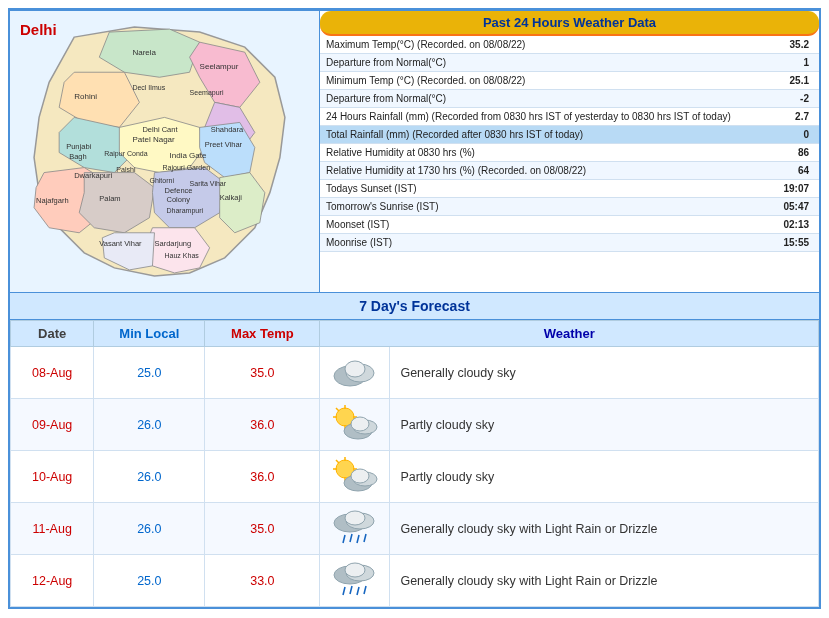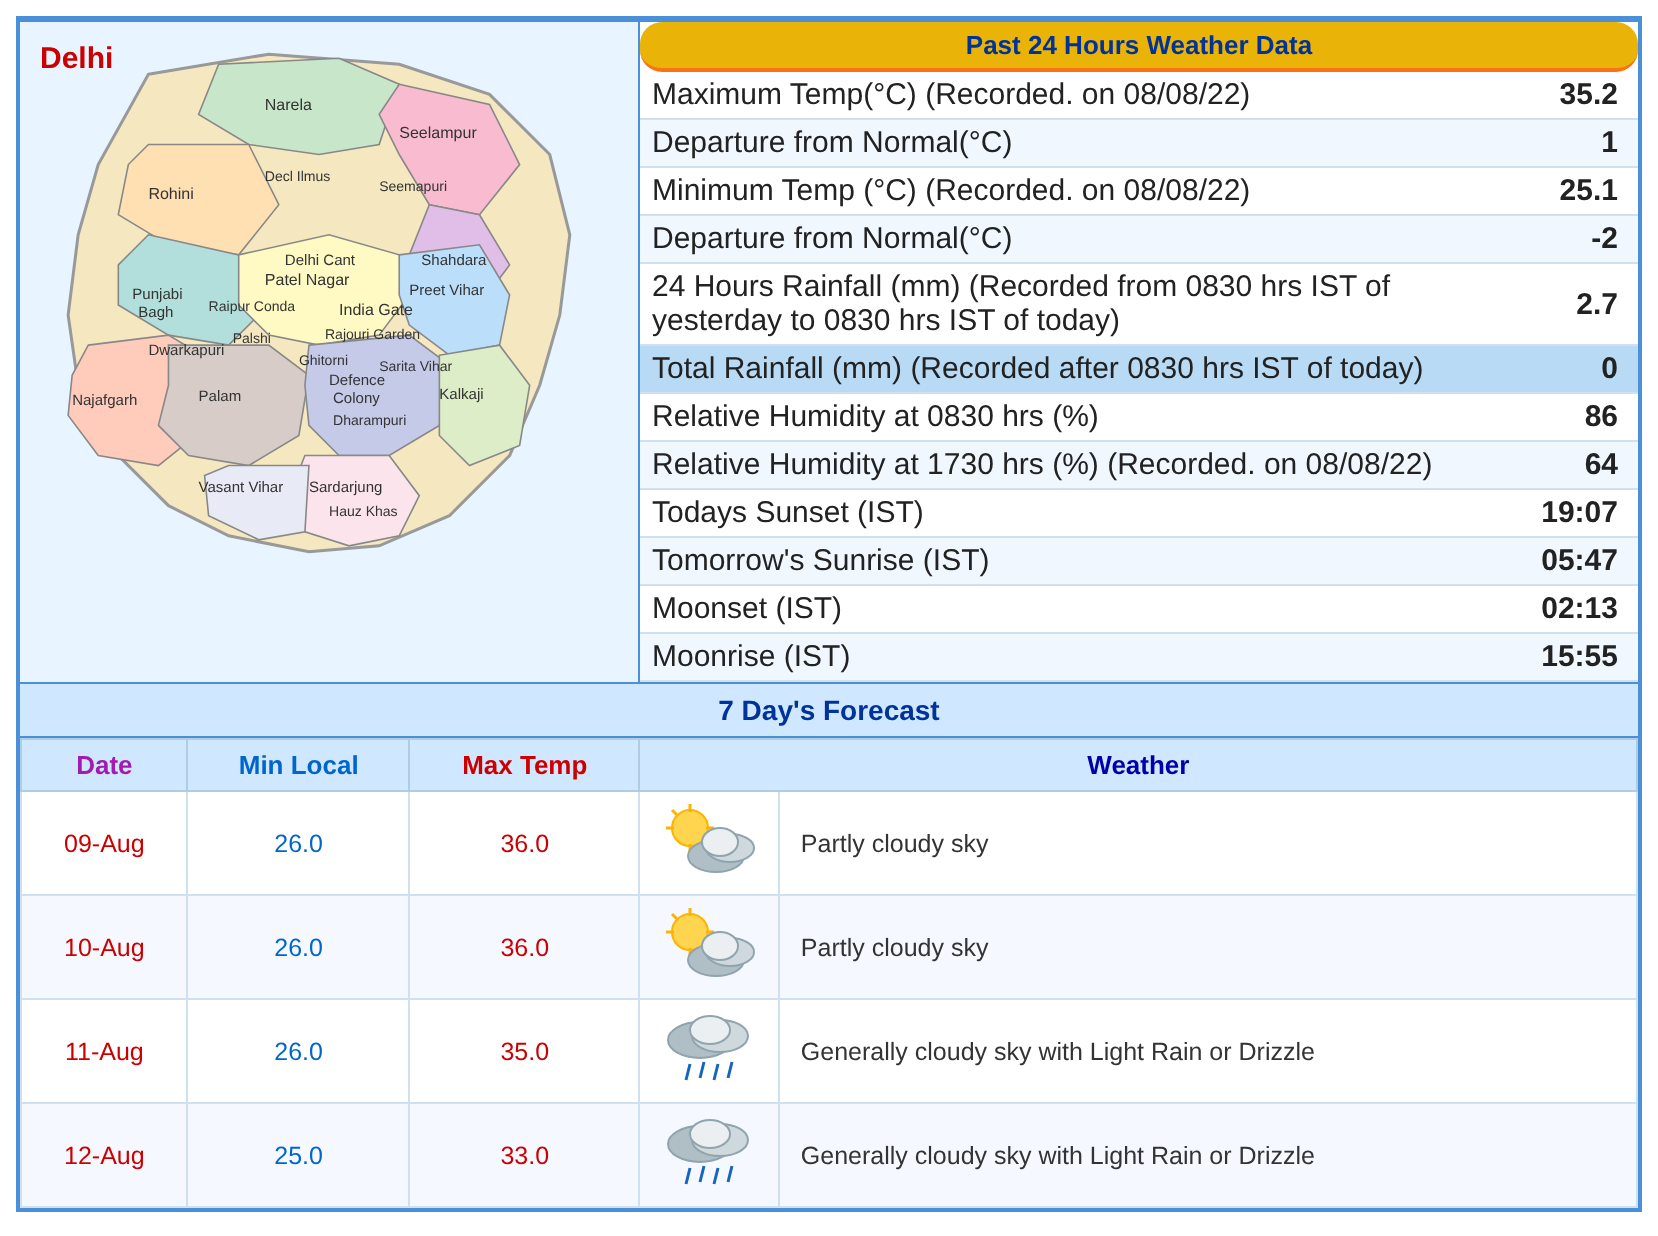--- a/index.html
+++ b/index.html
@@ -69,21 +69,21 @@
       padding: 4px;
       border-bottom: 2px solid #f97316;
       border-radius: 11px;
     }
     .data-table {
       width: 100%;
       border-collapse: collapse;
     }
     .data-table tr td {
       padding: 3px 6px;
-      font-size: 15px;
+      font-size: 10px;
       border-bottom: 1px solid #d0e0f0;
       color: #222;
     }
     .data-table tr td:last-child {
       font-weight: bold;
       text-align: right;
       padding-right: 10px;
       width: 60px;
       margin-top: 12px;
     }
@@ -110,21 +110,21 @@
       border-collapse: collapse;
     }
     .forecast-table th {
       background: #d0e8ff;
       text-align: center;
       padding: 5px;
       font-size: 13px;
       font-weight: bold;
       border: 1px solid #b0cce0;
     }
-    .forecast-table th.date-col { color: #a21caf; }
+    .forecast-table th.date-col { color: #404040; }
     .forecast-table th.min-col { color: #0066cc; }
     .forecast-table th.max-col { color: #cc0000; }
     .forecast-table th.weather-col { color: #0000aa; }
     .forecast-table td {
       text-align: center;
       padding: 4px 6px;
       border: 1px solid #d0e0f0;
       font-size: 12.5px;
     }
     .forecast-table tr:nth-child(even) td {
@@ -275,20 +275,31 @@
       <thead>
         <tr>
           <th class="date-col">Date</th>
           <th class="min-col">Min Local</th>
           <th class="max-col">Max Temp</th>
           <th colspan="2" class="weather-col">Weather</th>
         </tr>
       </thead>
       <tbody id="forecast-tbody">
           <tr>
+      <td class="date-cell">08-Aug</td>
+      <td class="min-cell">25.0</td>
+      <td class="max-cell">35.0</td>
+      <td class="icon-cell"><svg width="50" height="40" viewBox="0 0 50 40">
+        <ellipse cx="20" cy="25" rx="16" ry="10" fill="#b0bec5" stroke="#90a4ae" stroke-width="1"></ellipse>
+        <ellipse cx="30" cy="22" rx="14" ry="9" fill="#cfd8dc" stroke="#90a4ae" stroke-width="1"></ellipse>
+        <ellipse cx="25" cy="18" rx="10" ry="8" fill="#eceff1" stroke="#90a4ae" stroke-width="1"></ellipse>
+      </svg></td>
+      <td class="weather-desc">Generally cloudy sky</td>
+    </tr>
+          <tr>
       <td class="date-cell">09-Aug</td>
       <td class="min-cell">26.0</td>
       <td class="max-cell">36.0</td>
       <td class="icon-cell"><svg width="50" height="40" viewBox="0 0 50 40">
         <circle cx="15" cy="14" r="9" fill="#ffd54f" stroke="#ffb300" stroke-width="1"></circle>
 
         <line x1="15" y1="2" x2="15" y2="6" stroke="#ffb300" stroke-width="1.5"></line>
         <line x1="15" y1="22" x2="15" y2="26" stroke="#ffb300" stroke-width="1.5"></line>
         <line x1="3" y1="14" x2="7" y2="14" stroke="#ffb300" stroke-width="1.5"></line>
         <line x1="23" y1="14" x2="27" y2="14" stroke="#ffb300" stroke-width="1.5"></line>

